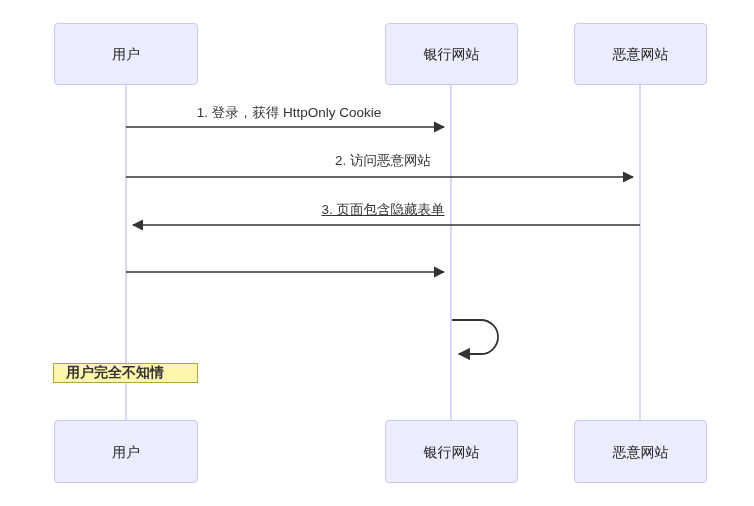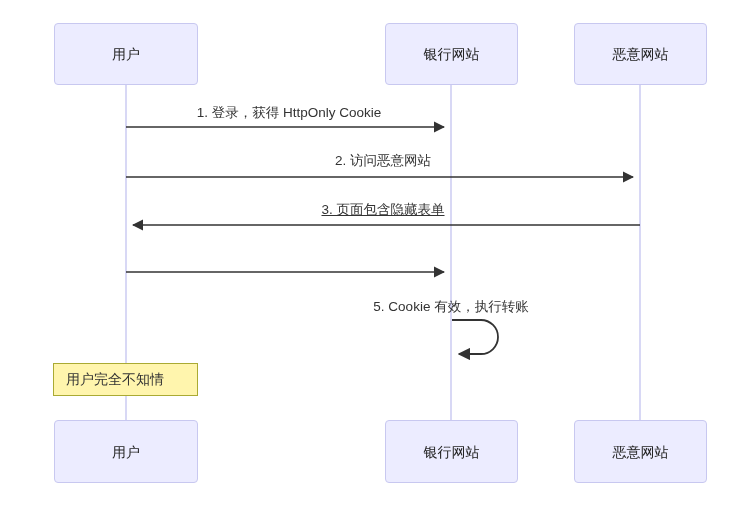--- a/index.html
+++ b/index.html
@@ -110,23 +110,22 @@
   <div class="actor-box" style="left:385px; top:23px; width:133px; height:62px;">
     <span class="actor-label">银行网站</span>
   </div>
   <div class="actor-box" style="left:574px; top:23px; width:133px; height:62px;">
     <span class="actor-label">恶意网站</span>
   </div>
 
   <div class="msg-label" style="left:289px; top:104px;">1. 登录，获得 HttpOnly Cookie</div>
   <div class="msg-label" style="left:383px; top:152px;">2. 访问恶意网站</div>
   <div class="msg-label" style="left:383px; top:201px;text-decoration:underline;">3. 页面包含隐藏表单</div>
-  <div class="msg-label" style="left:451px; top:298px;">5. Cookie 有效，执行转账</div>
 
-  <div class="note-box" style="left:53px; top:363px; width:145px; height:33px;">
+  <div class="note-box" style="left:53px; top:363px; width:145px; height:20px;font-weight:bold;">
     <span class="note-label">用户完全不知情</span>
   </div>
 
   <div class="actor-box" style="left:54px; top:420px; width:144px; height:63px;">
     <span class="actor-label">用户</span>
   </div>
   <div class="actor-box" style="left:385px; top:420px; width:133px; height:63px;">
     <span class="actor-label">银行网站</span>
   </div>
   <div class="actor-box" style="left:574px; top:420px; width:133px; height:63px;">

